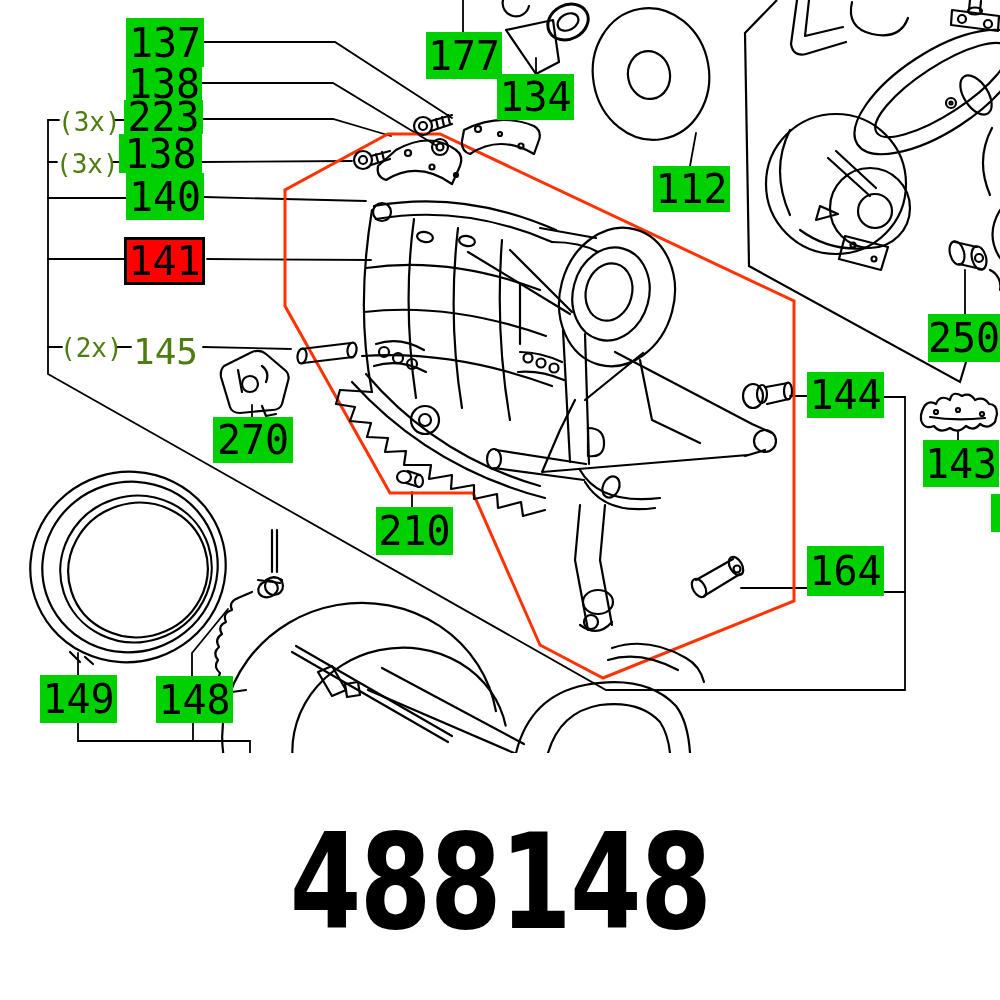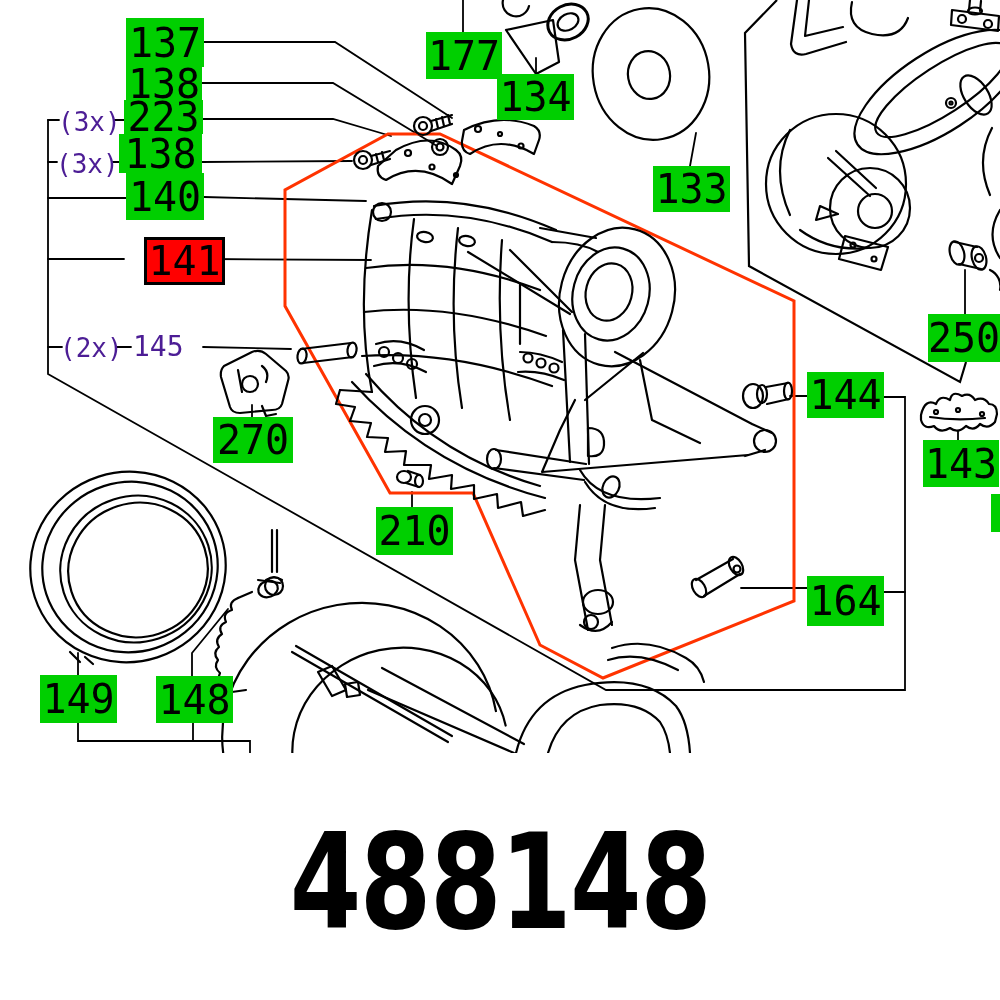--- a/index.html
+++ b/index.html
@@ -1,23 +1,23 @@
 <!DOCTYPE html>
 <html><head>
 <meta charset="utf-8">
 <style>
   html,body{margin:0;padding:0;background:#fff;}
   .stage{position:relative;width:1000px;height:1000px;background:#ffffff;overflow:hidden;
          font-family:"DejaVu Sans",sans-serif;}
   .stage svg{position:absolute;left:0;top:0;}
   .lbl{position:absolute;box-sizing:border-box;display:flex;align-items:center;justify-content:center;
        font:40px/1 "DejaVu Sans Mono",monospace;color:#000;background:#00cf00;cursor:pointer;}
-  .lbl.red{background:#ff0000;border:3px solid #000;margin-left:20px;}
-  .ann{position:absolute;font:26px/1.15 "DejaVu Sans Mono",monospace;color:#4c1d95;white-space:nowrap;}
-  .ann.big{font-size:28px;}
+  .lbl.red{background:#ff0000;border:3px solid #000;}
+  .ann{position:absolute;font:26px/1.15 "DejaVu Sans Mono",monospace;color:#4d7c0f;white-space:nowrap;}
+  .ann.big{font-size:36px;}
   .pn{position:absolute;top:816px;left:0;width:1000px;text-align:center;color:#000;
       font:700 132px/1 "DejaVu Sans",sans-serif;transform:scaleX(0.78);letter-spacing:-2px;}
 </style>
 </head>
 <body>
 
 <div class="stage">
 
 <svg width="1000" height="753" viewBox="0 0 1000 753">
 
@@ -244,27 +244,27 @@
 </svg>
 
 <div class="lbl" style="left:126px;top:18px;width:78px;height:49px">137</div>
 <div class="lbl" style="left:126px;top:67px;width:76px;height:33px">138</div>
 <div class="lbl" style="left:124px;top:100px;width:79px;height:34px">223</div>
 <div class="lbl" style="left:119px;top:134px;width:83px;height:39px">138</div>
 <div class="lbl" style="left:126px;top:173px;width:78px;height:47px">140</div>
 <div class="lbl red" style="left:124px;top:237px;width:81px;height:48px">141</div>
 <div class="lbl" style="left:426px;top:32px;width:76px;height:47px">177</div>
 <div class="lbl" style="left:497px;top:74px;width:77px;height:46px">134</div>
-<div class="lbl" style="left:653px;top:166px;width:77px;height:46px">133</div>
+<div class="lbl" style="left:653px;top:166px;width:77px;height:46px">112</div>
 <div class="lbl" style="left:928px;top:314px;width:72px;height:48px">250</div>
 <div class="lbl" style="left:807px;top:372px;width:77px;height:46px">144</div>
 <div class="lbl" style="left:923px;top:440px;width:76px;height:47px">143</div>
 <div class="lbl" style="left:213px;top:417px;width:80px;height:46px">270</div>
 <div class="lbl" style="left:376px;top:507px;width:77px;height:48px">210</div>
-<div class="lbl" style="left:807px;top:576px;width:77px;height:50px">164</div>
+<div class="lbl" style="left:807px;top:546px;width:77px;height:50px">164</div>
 <div class="lbl" style="left:40px;top:675px;width:77px;height:48px">149</div>
 <div class="lbl" style="left:156px;top:676px;width:77px;height:47px">148</div>
 <div class="lbl" style="left:991px;top:494px;width:9px;height:38px"></div>
 
 <div class="ann" style="left:58px;top:108px">(3x)</div>
 <div class="ann" style="left:56px;top:150px">(3x)</div>
 <div class="ann" style="left:60px;top:334px">(2x)</div>
 <div class="ann big" style="left:133px;top:331px">145</div>
 
 <div class="pn">488148</div>

